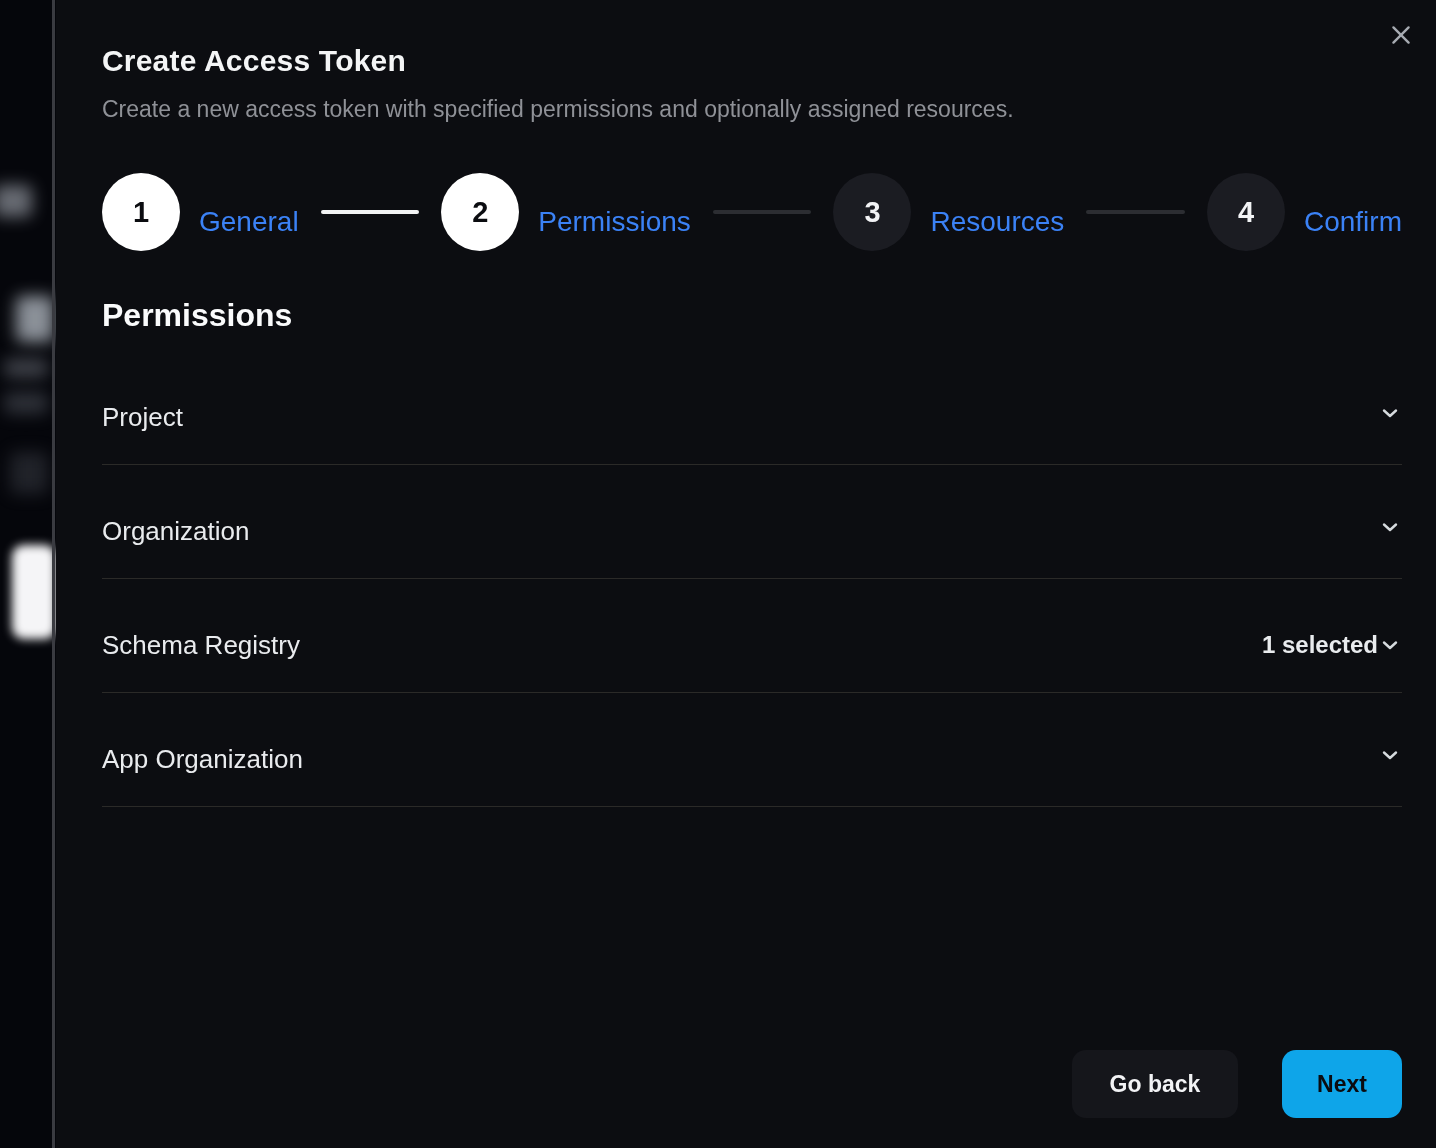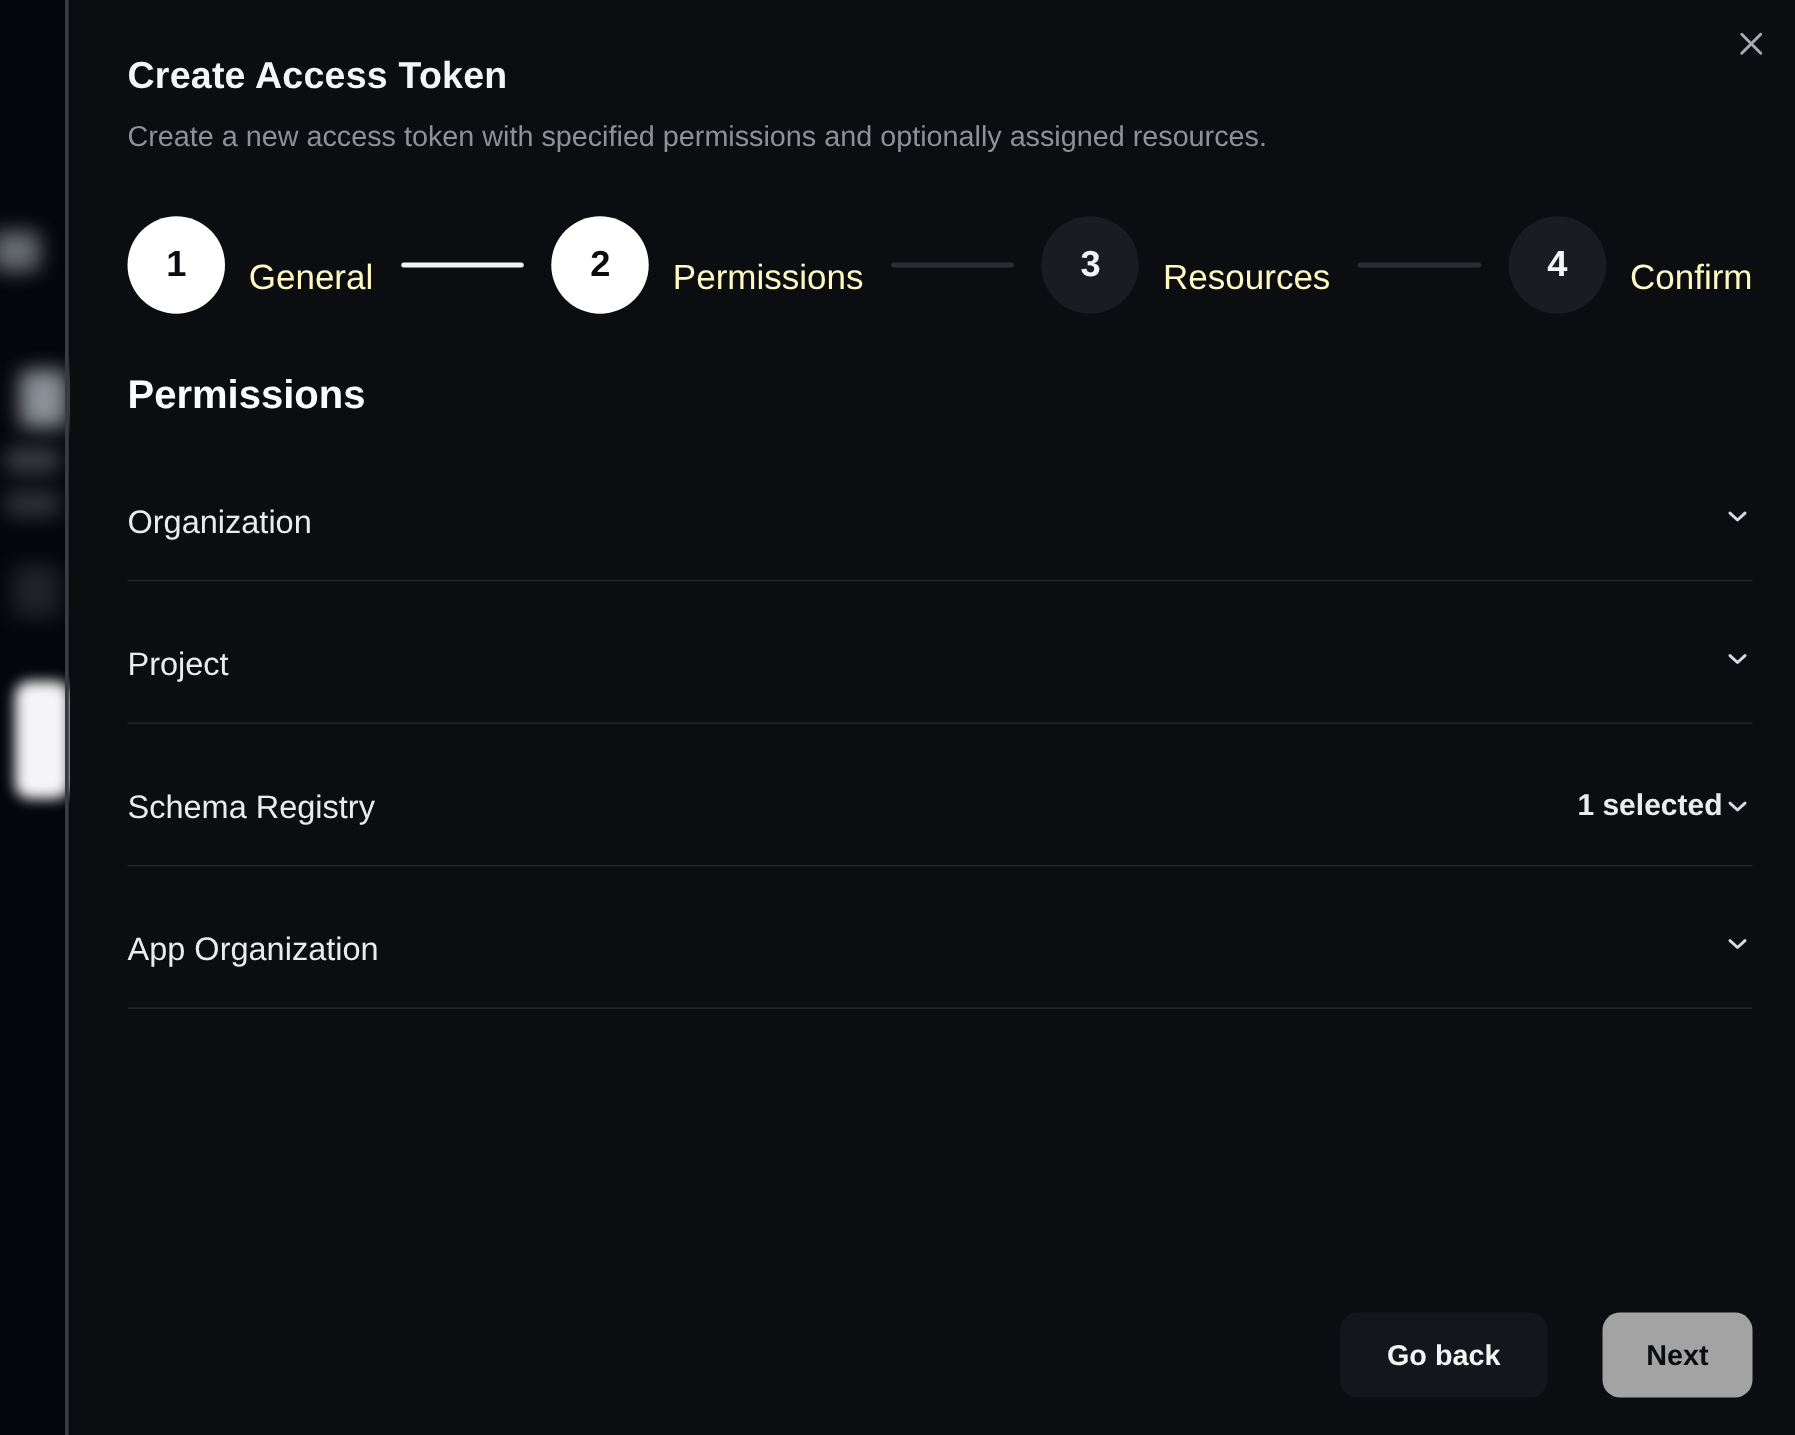--- a/index.html
+++ b/index.html
@@ -55,21 +55,21 @@
   .step-circle {
     width: 78px; height: 78px; border-radius: 50%;
     display: flex; align-items: center; justify-content: center;
     font-size: 29px; font-weight: 600;
     flex: 0 0 auto;
   }
   .step.done .step-circle, .step.active .step-circle { background: #ffffff; color: #0b0c10; }
   .step.upcoming .step-circle { background: #1b1c22; color: #f2f3f5; }
   .step-label {
     margin-left: 19px;
-    font-size: 28px; font-weight: 500; color: #fef9c3;
+    font-size: 28px; font-weight: 500; color: #3b82f6;
     white-space: nowrap;
     margin-top: 20px;
   }
   .connector {
     flex: 1 1 auto; height: 4px; border-radius: 2px;
     margin: 0 22px;
   }
   .connector.active { background: #f2f3f4; }
   .connector.inactive { background: #2c2d32; }
 
@@ -100,21 +100,21 @@
     display: flex; gap: 44px;
   }
   .btn {
     height: 68px; border: none; border-radius: 14px;
     font-family: "Liberation Sans", sans-serif;
     font-size: 23px; font-weight: 700;
     display: flex; align-items: center; justify-content: center;
     cursor: pointer;
   }
   .btn-secondary { width: 166px; background: #15161b; color: #f2f3f5; }
-  .btn-primary { width: 120px; background: #a3a3a3; color: #0b0c10; }
+  .btn-primary { width: 120px; background: #0ea5e9; color: #0b0c10; }
 </style>
 </head>
 <body>
 
 <div class="page-behind">
   <div class="blur-blob bb1"></div>
   <div class="blur-blob bb2"></div>
   <div class="blur-blob bb3"></div>
   <div class="blur-blob bb4"></div>
   <div class="blur-blob bb5"></div>
@@ -154,33 +154,33 @@
       <div class="step-circle">4</div>
       <div class="step-label">Confirm</div>
     </div>
   </div>
 
   <div class="section-heading">Permissions</div>
 
   <div class="accordion">
 
     <div class="acc-item">
+      <div class="acc-title">Project</div>
+      <div class="acc-right">
+
+        <span class="chev">
+          <svg width="24" height="24" viewBox="0 0 24 24" fill="none" stroke="currentColor" stroke-width="2.4" stroke-linecap="round" stroke-linejoin="round">
+              <polyline points="6,9.5 12,15 18,9.5"></polyline>
+            </svg>
+        </span>
+      </div>
+    </div>
+
+    <div class="acc-item">
       <div class="acc-title">Organization</div>
-      <div class="acc-right">
-
-        <span class="chev">
-          <svg width="24" height="24" viewBox="0 0 24 24" fill="none" stroke="currentColor" stroke-width="2.4" stroke-linecap="round" stroke-linejoin="round">
-              <polyline points="6,9.5 12,15 18,9.5"></polyline>
-            </svg>
-        </span>
-      </div>
-    </div>
-
-    <div class="acc-item">
-      <div class="acc-title">Project</div>
       <div class="acc-right">
 
         <span class="chev">
           <svg width="24" height="24" viewBox="0 0 24 24" fill="none" stroke="currentColor" stroke-width="2.4" stroke-linecap="round" stroke-linejoin="round">
               <polyline points="6,9.5 12,15 18,9.5"></polyline>
             </svg>
         </span>
       </div>
     </div>
 

